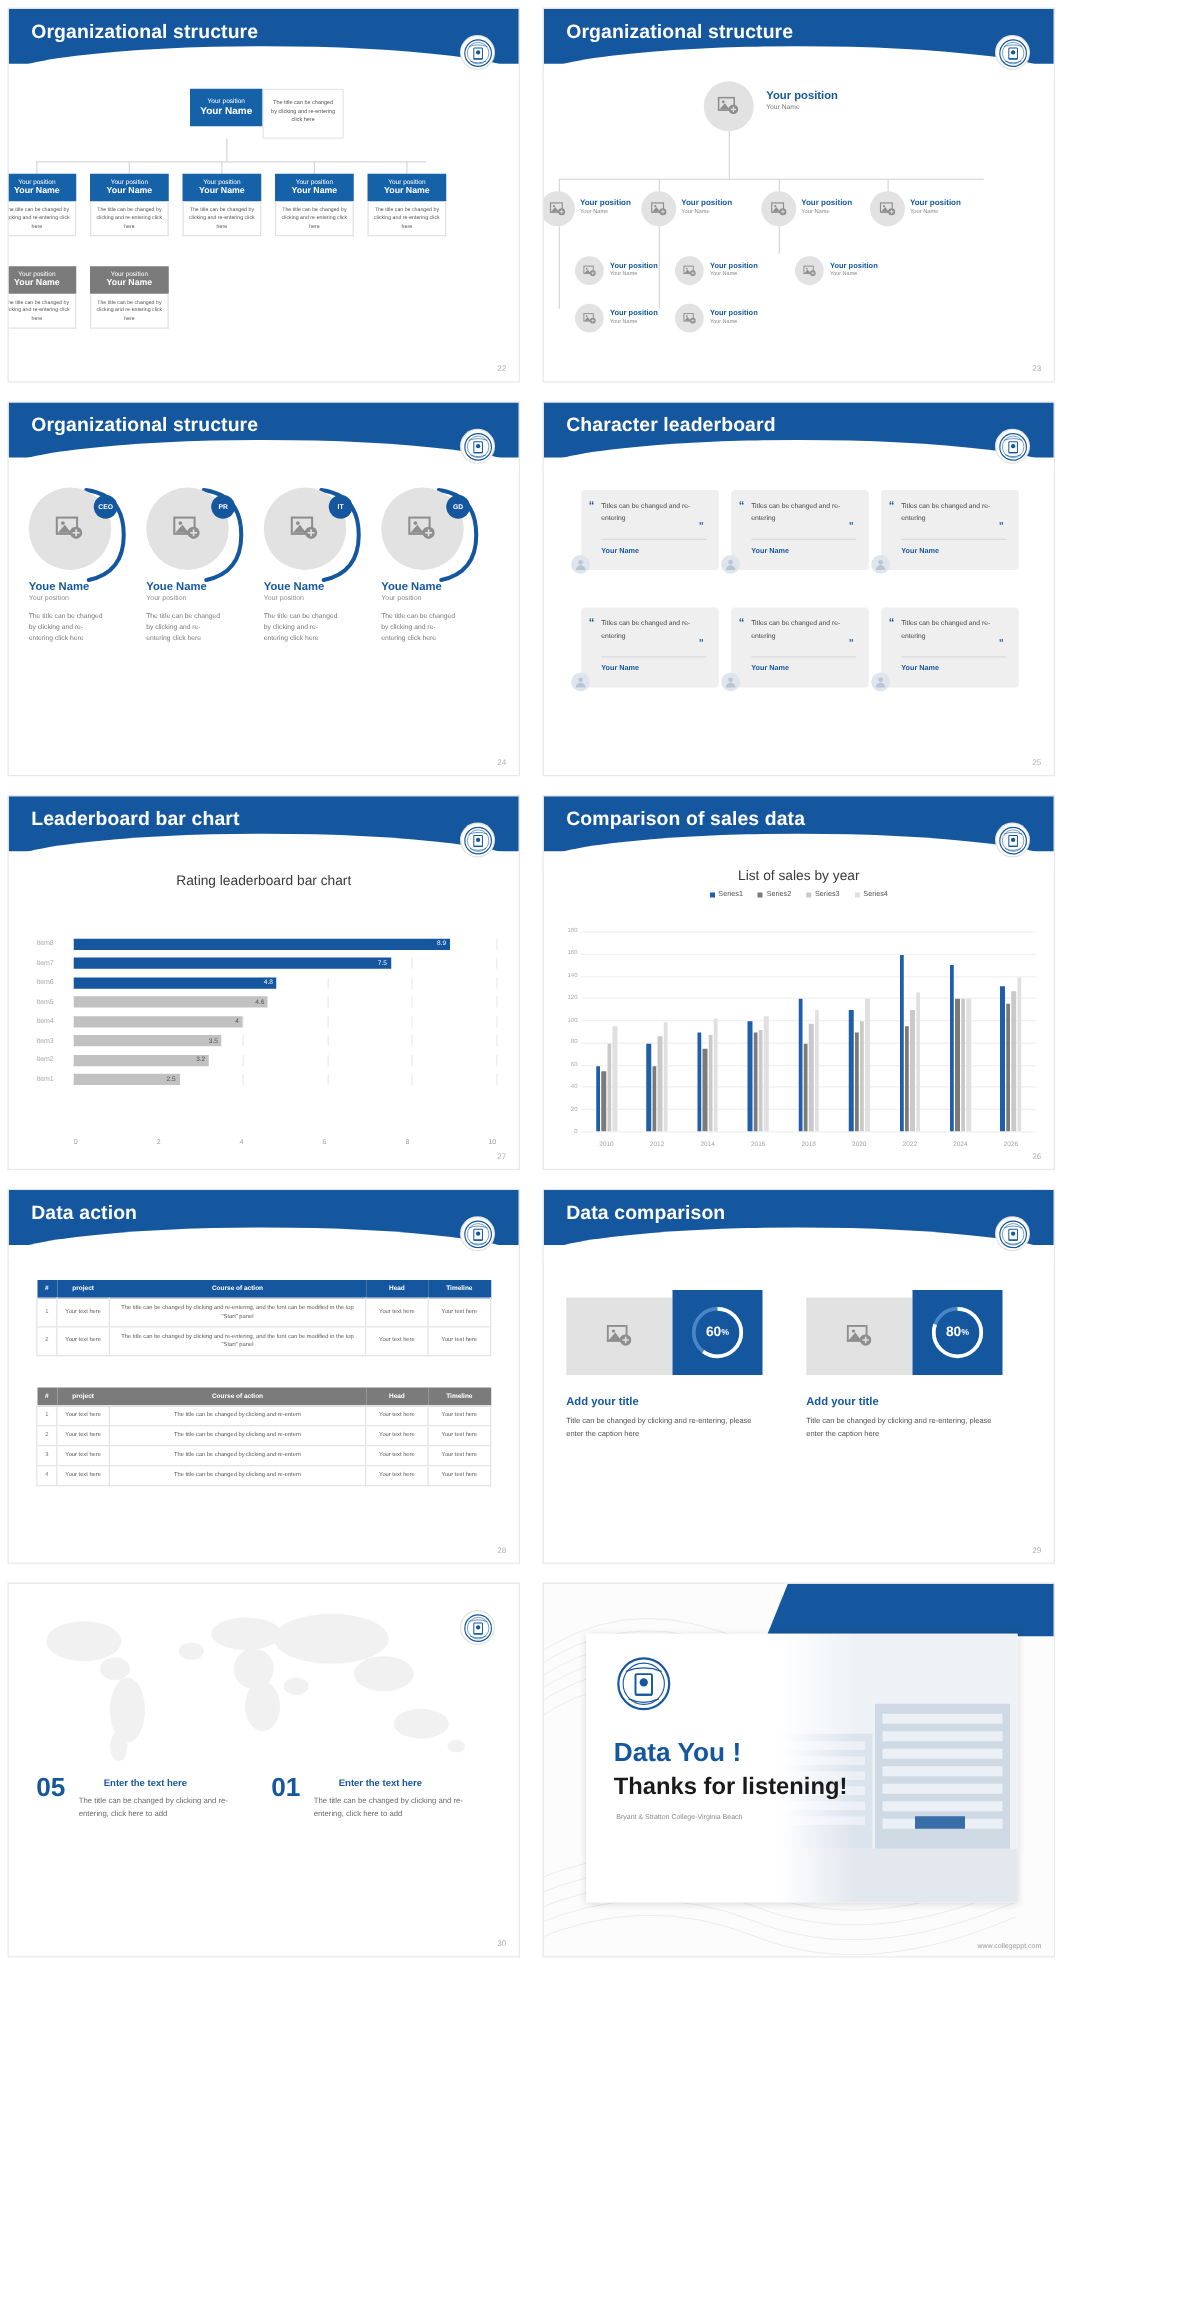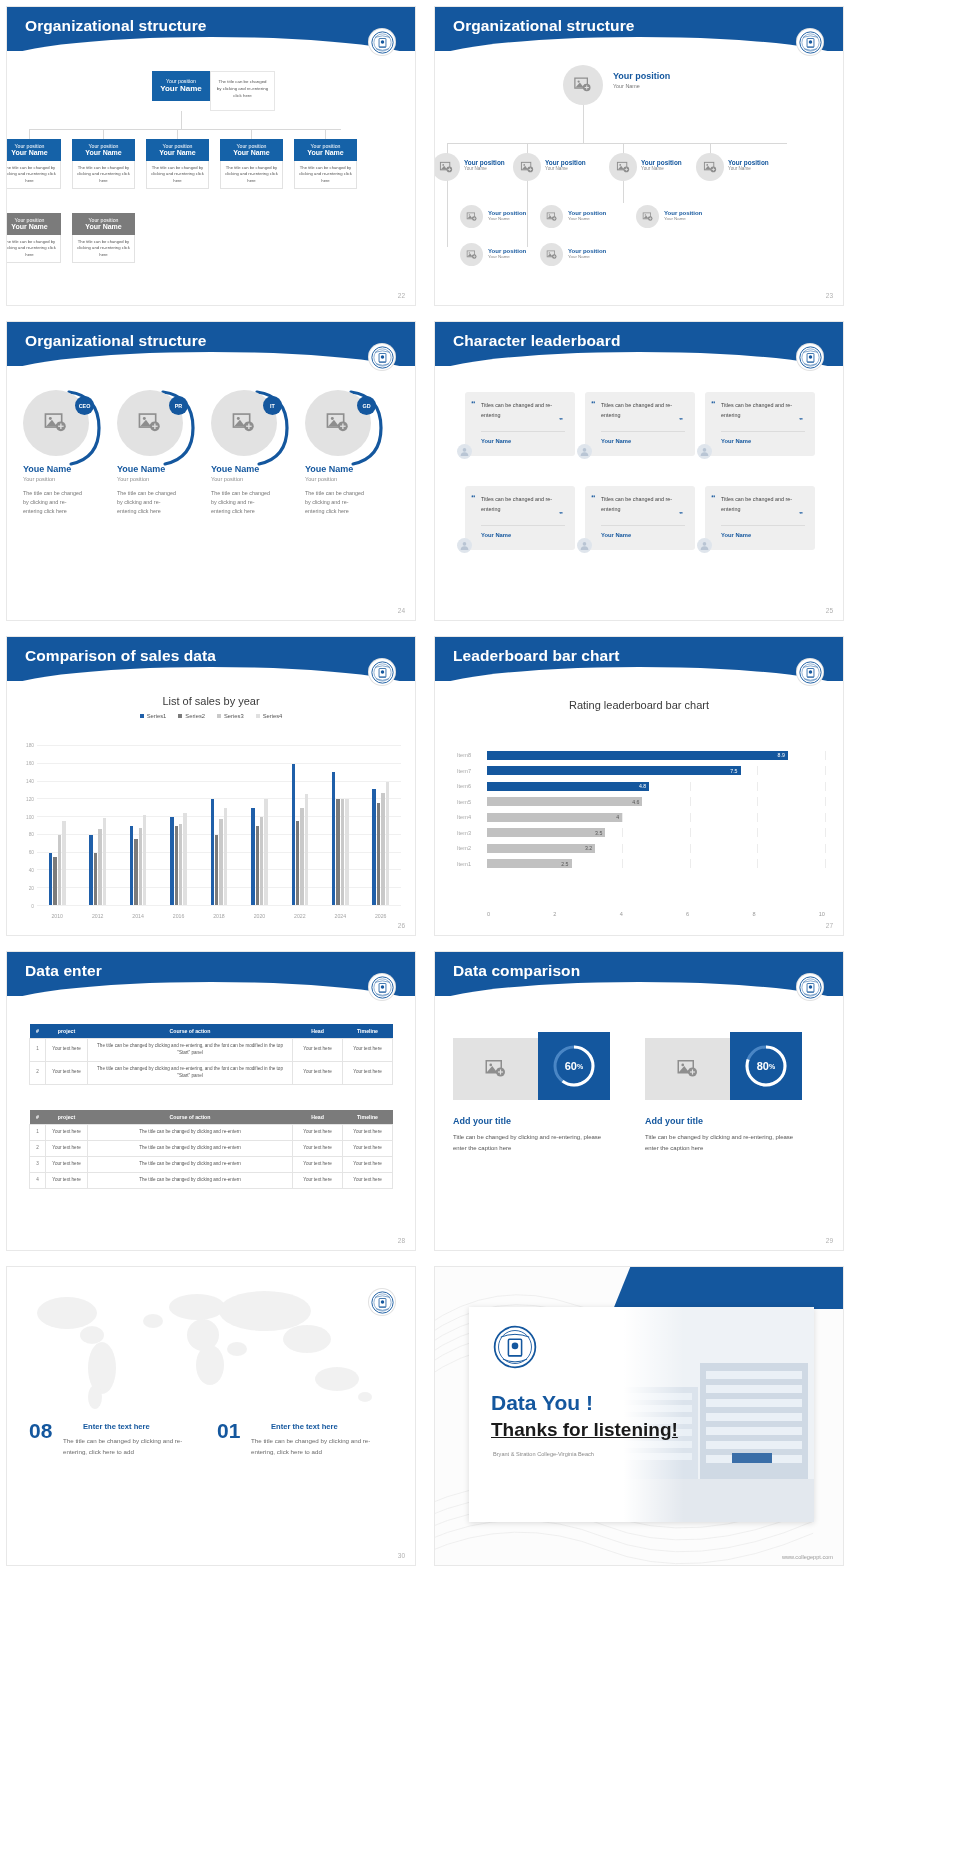--- a/index.html
+++ b/index.html
@@ -155,21 +155,21 @@
   .numtxt { color:#6a6a6a; font-size:6.2px; line-height:1.8; position:absolute; width:135px; }
 
   
   .ty { position:absolute; inset:0; background:#fcfcfc; overflow:hidden; }
   .tybanner { position:absolute; right:-10px; top:-6px; width:230px; height:48px; background:#14579e;
               transform:skewX(-22deg); }
   .tycard { position:absolute; left:34px; top:40px; width:345px; height:215px; background:#fff;
             box-shadow:0 1px 6px rgba(0,0,0,.14); overflow:hidden; }
   .tycard .seal2 { position:absolute; left:24px; top:18px; width:44px; height:44px; }
   .tycard .t1 { position:absolute; left:22px; top:84px; color:#14579e; font-size:21px; font-weight:bold; }
-  .tycard .t2 { position:absolute; left:22px; top:112px; color:#1a1a1a; font-size:19px; font-weight:bold;text-decoration:underline; }
+  .tycard .t2 { position:absolute; left:22px; top:112px; color:#1a1a1a; font-size:19px; font-weight:bold; }
   .tycard .t3 { position:absolute; left:24px; top:144px; color:#8a8a8a; font-size:5.6px; }
   .tyfooter { position:absolute; right:10px; bottom:5px; font-size:5.6px; color:#9a9a9a; }
 </style>
 </head>
 <body>
 
 <svg width="0" height="0" style="position:absolute">
   <symbol id="g-photo" viewBox="0 0 32 32">
     <rect x="3" y="5" width="20" height="16" fill="none" stroke="#8e8e8e" stroke-width="2"></rect>
     <circle cx="9" cy="10.5" r="1.8" fill="#8e8e8e"></circle>
@@ -556,20 +556,158 @@
           <svg width="11" height="11">
             <use href="#g-person"></use>
           </svg>
         </div>
     </div>
     <div class="pgnum">25</div>
   </div>
 
   <div class="slide">
     <div class="hdr">
+      <h2>Leaderboard bar chart</h2>
+      <div class="curve"></div>
+    </div>
+    <div class="seal">
+        <svg>
+          <use href="#g-seal"></use>
+        </svg>
+      </div>
+    <div class="body">
+      <div class="chart-title" style="margin-top:16px;">Rating leaderboard bar chart</div>
+      <div class="lb" id="lb-rows">
+          <div class="lbrow">
+            <div class="lbl">Item8</div>
+            <div class="lbtrack">
+              <div class="vgrid" style="left: 0%;"></div>
+              <div class="vgrid" style="left: 20%;"></div>
+              <div class="vgrid" style="left: 40%;"></div>
+              <div class="vgrid" style="left: 60%;"></div>
+              <div class="vgrid" style="left: 80%;"></div>
+              <div class="vgrid" style="left: 100%;"></div>
+              <div class="lbbar" style="width: 89%; background: rgb(20, 87, 158);">
+                <span style="color: rgb(255, 255, 255);">8.9</span>
+              </div>
+            </div>
+          </div>
+          <div class="lbrow">
+            <div class="lbl">Item7</div>
+            <div class="lbtrack">
+              <div class="vgrid" style="left: 0%;"></div>
+              <div class="vgrid" style="left: 20%;"></div>
+              <div class="vgrid" style="left: 40%;"></div>
+              <div class="vgrid" style="left: 60%;"></div>
+              <div class="vgrid" style="left: 80%;"></div>
+              <div class="vgrid" style="left: 100%;"></div>
+              <div class="lbbar" style="width: 75%; background: rgb(20, 87, 158);">
+                <span style="color: rgb(255, 255, 255);">7.5</span>
+              </div>
+            </div>
+          </div>
+          <div class="lbrow">
+            <div class="lbl">Item6</div>
+            <div class="lbtrack">
+              <div class="vgrid" style="left: 0%;"></div>
+              <div class="vgrid" style="left: 20%;"></div>
+              <div class="vgrid" style="left: 40%;"></div>
+              <div class="vgrid" style="left: 60%;"></div>
+              <div class="vgrid" style="left: 80%;"></div>
+              <div class="vgrid" style="left: 100%;"></div>
+              <div class="lbbar" style="width: 48%; background: rgb(20, 87, 158);">
+                <span style="color: rgb(255, 255, 255);">4.8</span>
+              </div>
+            </div>
+          </div>
+          <div class="lbrow">
+            <div class="lbl">Item5</div>
+            <div class="lbtrack">
+              <div class="vgrid" style="left: 0%;"></div>
+              <div class="vgrid" style="left: 20%;"></div>
+              <div class="vgrid" style="left: 40%;"></div>
+              <div class="vgrid" style="left: 60%;"></div>
+              <div class="vgrid" style="left: 80%;"></div>
+              <div class="vgrid" style="left: 100%;"></div>
+              <div class="lbbar" style="width: 46%; background: rgb(193, 193, 193);">
+                <span style="color: rgb(85, 85, 85);">4.6</span>
+              </div>
+            </div>
+          </div>
+          <div class="lbrow">
+            <div class="lbl">Item4</div>
+            <div class="lbtrack">
+              <div class="vgrid" style="left: 0%;"></div>
+              <div class="vgrid" style="left: 20%;"></div>
+              <div class="vgrid" style="left: 40%;"></div>
+              <div class="vgrid" style="left: 60%;"></div>
+              <div class="vgrid" style="left: 80%;"></div>
+              <div class="vgrid" style="left: 100%;"></div>
+              <div class="lbbar" style="width: 40%; background: rgb(193, 193, 193);">
+                <span style="color: rgb(85, 85, 85);">4</span>
+              </div>
+            </div>
+          </div>
+          <div class="lbrow">
+            <div class="lbl">Item3</div>
+            <div class="lbtrack">
+              <div class="vgrid" style="left: 0%;"></div>
+              <div class="vgrid" style="left: 20%;"></div>
+              <div class="vgrid" style="left: 40%;"></div>
+              <div class="vgrid" style="left: 60%;"></div>
+              <div class="vgrid" style="left: 80%;"></div>
+              <div class="vgrid" style="left: 100%;"></div>
+              <div class="lbbar" style="width: 35%; background: rgb(193, 193, 193);">
+                <span style="color: rgb(85, 85, 85);">3.5</span>
+              </div>
+            </div>
+          </div>
+          <div class="lbrow">
+            <div class="lbl">Item2</div>
+            <div class="lbtrack">
+              <div class="vgrid" style="left: 0%;"></div>
+              <div class="vgrid" style="left: 20%;"></div>
+              <div class="vgrid" style="left: 40%;"></div>
+              <div class="vgrid" style="left: 60%;"></div>
+              <div class="vgrid" style="left: 80%;"></div>
+              <div class="vgrid" style="left: 100%;"></div>
+              <div class="lbbar" style="width: 32%; background: rgb(193, 193, 193);">
+                <span style="color: rgb(85, 85, 85);">3.2</span>
+              </div>
+            </div>
+          </div>
+          <div class="lbrow">
+            <div class="lbl">Item1</div>
+            <div class="lbtrack">
+              <div class="vgrid" style="left: 0%;"></div>
+              <div class="vgrid" style="left: 20%;"></div>
+              <div class="vgrid" style="left: 40%;"></div>
+              <div class="vgrid" style="left: 60%;"></div>
+              <div class="vgrid" style="left: 80%;"></div>
+              <div class="vgrid" style="left: 100%;"></div>
+              <div class="lbbar" style="width: 25%; background: rgb(193, 193, 193);">
+                <span style="color: rgb(85, 85, 85);">2.5</span>
+              </div>
+            </div>
+          </div>
+        </div>
+      <div class="lbaxis" id="lb-axis">
+          <span>0</span>
+          <span>2</span>
+          <span>4</span>
+          <span>6</span>
+          <span>8</span>
+          <span>10</span>
+        </div>
+    </div>
+    <div class="pgnum">27</div>
+  </div>
+
+  <div class="slide">
+    <div class="hdr">
       <h2>Comparison of sales data</h2>
       <div class="curve"></div>
     </div>
     <div class="seal">
         <svg>
           <use href="#g-seal"></use>
         </svg>
       </div>
     <div class="body">
       <div class="chart-title">List of sales by year</div>
@@ -687,159 +825,21 @@
               <div class="xlab">2026</div>
             </div>
           </div>
         </div>
     </div>
     <div class="pgnum">26</div>
   </div>
 
   <div class="slide">
     <div class="hdr">
-      <h2>Leaderboard bar chart</h2>
-      <div class="curve"></div>
-    </div>
-    <div class="seal">
-        <svg>
-          <use href="#g-seal"></use>
-        </svg>
-      </div>
-    <div class="body">
-      <div class="chart-title" style="margin-top:16px;">Rating leaderboard bar chart</div>
-      <div class="lb" id="lb-rows">
-          <div class="lbrow">
-            <div class="lbl">Item8</div>
-            <div class="lbtrack">
-              <div class="vgrid" style="left: 0%;"></div>
-              <div class="vgrid" style="left: 20%;"></div>
-              <div class="vgrid" style="left: 40%;"></div>
-              <div class="vgrid" style="left: 60%;"></div>
-              <div class="vgrid" style="left: 80%;"></div>
-              <div class="vgrid" style="left: 100%;"></div>
-              <div class="lbbar" style="width: 89%; background: rgb(20, 87, 158);">
-                <span style="color: rgb(255, 255, 255);">8.9</span>
-              </div>
-            </div>
-          </div>
-          <div class="lbrow">
-            <div class="lbl">Item7</div>
-            <div class="lbtrack">
-              <div class="vgrid" style="left: 0%;"></div>
-              <div class="vgrid" style="left: 20%;"></div>
-              <div class="vgrid" style="left: 40%;"></div>
-              <div class="vgrid" style="left: 60%;"></div>
-              <div class="vgrid" style="left: 80%;"></div>
-              <div class="vgrid" style="left: 100%;"></div>
-              <div class="lbbar" style="width: 75%; background: rgb(20, 87, 158);">
-                <span style="color: rgb(255, 255, 255);">7.5</span>
-              </div>
-            </div>
-          </div>
-          <div class="lbrow">
-            <div class="lbl">Item6</div>
-            <div class="lbtrack">
-              <div class="vgrid" style="left: 0%;"></div>
-              <div class="vgrid" style="left: 20%;"></div>
-              <div class="vgrid" style="left: 40%;"></div>
-              <div class="vgrid" style="left: 60%;"></div>
-              <div class="vgrid" style="left: 80%;"></div>
-              <div class="vgrid" style="left: 100%;"></div>
-              <div class="lbbar" style="width: 48%; background: rgb(20, 87, 158);">
-                <span style="color: rgb(255, 255, 255);">4.8</span>
-              </div>
-            </div>
-          </div>
-          <div class="lbrow">
-            <div class="lbl">Item5</div>
-            <div class="lbtrack">
-              <div class="vgrid" style="left: 0%;"></div>
-              <div class="vgrid" style="left: 20%;"></div>
-              <div class="vgrid" style="left: 40%;"></div>
-              <div class="vgrid" style="left: 60%;"></div>
-              <div class="vgrid" style="left: 80%;"></div>
-              <div class="vgrid" style="left: 100%;"></div>
-              <div class="lbbar" style="width: 46%; background: rgb(193, 193, 193);">
-                <span style="color: rgb(85, 85, 85);">4.6</span>
-              </div>
-            </div>
-          </div>
-          <div class="lbrow">
-            <div class="lbl">Item4</div>
-            <div class="lbtrack">
-              <div class="vgrid" style="left: 0%;"></div>
-              <div class="vgrid" style="left: 20%;"></div>
-              <div class="vgrid" style="left: 40%;"></div>
-              <div class="vgrid" style="left: 60%;"></div>
-              <div class="vgrid" style="left: 80%;"></div>
-              <div class="vgrid" style="left: 100%;"></div>
-              <div class="lbbar" style="width: 40%; background: rgb(193, 193, 193);">
-                <span style="color: rgb(85, 85, 85);">4</span>
-              </div>
-            </div>
-          </div>
-          <div class="lbrow">
-            <div class="lbl">Item3</div>
-            <div class="lbtrack">
-              <div class="vgrid" style="left: 0%;"></div>
-              <div class="vgrid" style="left: 20%;"></div>
-              <div class="vgrid" style="left: 40%;"></div>
-              <div class="vgrid" style="left: 60%;"></div>
-              <div class="vgrid" style="left: 80%;"></div>
-              <div class="vgrid" style="left: 100%;"></div>
-              <div class="lbbar" style="width: 35%; background: rgb(193, 193, 193);">
-                <span style="color: rgb(85, 85, 85);">3.5</span>
-              </div>
-            </div>
-          </div>
-          <div class="lbrow">
-            <div class="lbl">Item2</div>
-            <div class="lbtrack">
-              <div class="vgrid" style="left: 0%;"></div>
-              <div class="vgrid" style="left: 20%;"></div>
-              <div class="vgrid" style="left: 40%;"></div>
-              <div class="vgrid" style="left: 60%;"></div>
-              <div class="vgrid" style="left: 80%;"></div>
-              <div class="vgrid" style="left: 100%;"></div>
-              <div class="lbbar" style="width: 32%; background: rgb(193, 193, 193);">
-                <span style="color: rgb(85, 85, 85);">3.2</span>
-              </div>
-            </div>
-          </div>
-          <div class="lbrow">
-            <div class="lbl">Item1</div>
-            <div class="lbtrack">
-              <div class="vgrid" style="left: 0%;"></div>
-              <div class="vgrid" style="left: 20%;"></div>
-              <div class="vgrid" style="left: 40%;"></div>
-              <div class="vgrid" style="left: 60%;"></div>
-              <div class="vgrid" style="left: 80%;"></div>
-              <div class="vgrid" style="left: 100%;"></div>
-              <div class="lbbar" style="width: 25%; background: rgb(193, 193, 193);">
-                <span style="color: rgb(85, 85, 85);">2.5</span>
-              </div>
-            </div>
-          </div>
-        </div>
-      <div class="lbaxis" id="lb-axis">
-          <span>0</span>
-          <span>2</span>
-          <span>4</span>
-          <span>6</span>
-          <span>8</span>
-          <span>10</span>
-        </div>
-    </div>
-    <div class="pgnum">27</div>
-  </div>
-
-  <div class="slide">
-    <div class="hdr">
-      <h2>Data enter</h2>
+      <h2>Data action</h2>
       <div class="curve"></div>
     </div>
     <div class="seal">
         <svg>
           <use href="#g-seal"></use>
         </svg>
       </div>
     <div class="body">
       <div style="position:absolute; left:22px; right:22px; top:26px;">
         <table class="tbl1" id="tbl1">
@@ -988,21 +988,21 @@
           <ellipse cx="196" cy="62" rx="16" ry="16"></ellipse>
           <ellipse cx="203" cy="92" rx="14" ry="20"></ellipse>
           <ellipse cx="258" cy="38" rx="46" ry="20"></ellipse>
           <ellipse cx="300" cy="66" rx="24" ry="14"></ellipse>
           <ellipse cx="330" cy="106" rx="22" ry="12"></ellipse>
           <ellipse cx="358" cy="124" rx="7" ry="5"></ellipse>
           <ellipse cx="146" cy="48" rx="10" ry="7"></ellipse>
           <ellipse cx="230" cy="76" rx="10" ry="7"></ellipse>
         </g>
       </svg>
-      <div class="numbig" style="left:22px; top:152px;">08</div>
+      <div class="numbig" style="left:22px; top:152px;">05</div>
       <div class="numtit" style="left:56px; top:155px;">Enter the text here</div>
       <div class="numtxt" style="left:56px; top:168px;">The title can be changed by clicking and re-entering, click here to add</div>
       <div class="numbig" style="left:210px; top:152px;">01</div>
       <div class="numtit" style="left:244px; top:155px;">Enter the text here</div>
       <div class="numtxt" style="left:244px; top:168px;">The title can be changed by clicking and re-entering, click here to add</div>
     </div>
     <div class="pgnum">30</div>
   </div>
 
   <div class="slide">

